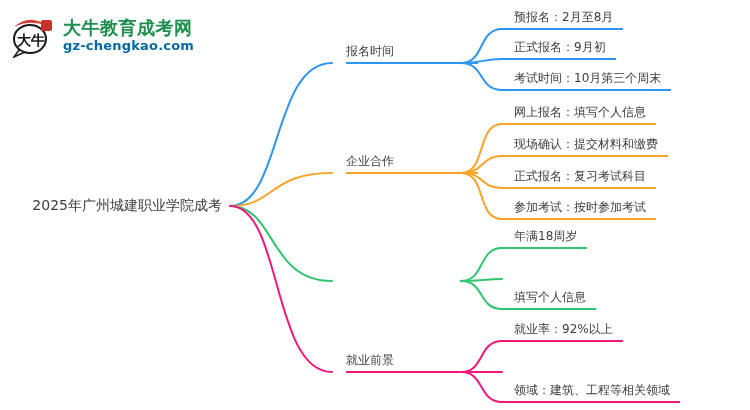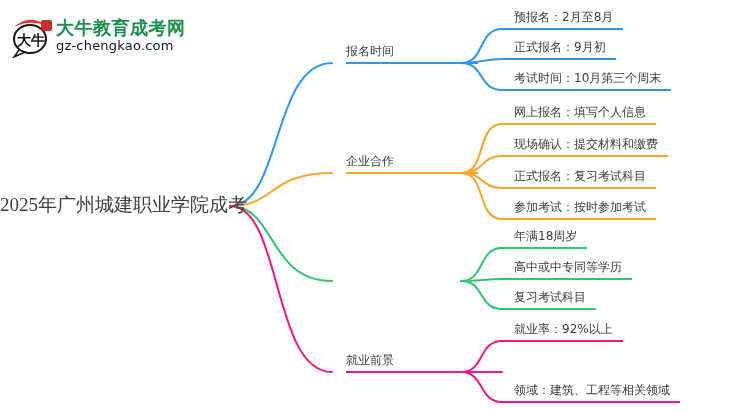--- a/index.html
+++ b/index.html
@@ -6,27 +6,27 @@
   .stage{
     position:relative;width:750px;height:410px;background:#ffffff;
     font-family:"DejaVu Sans","Liberation Sans",sans-serif;overflow:hidden;
   }
   
   .wires{position:absolute;left:0;top:0;width:750px;height:410px;}
 
   
   .logo{position:absolute;left:8px;top:12px;display:flex;align-items:flex-start;cursor:pointer;}
   .logo-mark{width:48px;height:46px;flex:0 0 auto;}
-  .logo-text{padding-top:5px;}
+  .logo-text{margin-left:7px;padding-top:5px;}
   .logo-name{font-size:18px;font-weight:bold;color:#1e8e4d;line-height:21px;letter-spacing:.5px;}
-  .logo-url{font-size:13px;font-weight:normal;color:#0f172a;line-height:15px;letter-spacing:.2px;}
+  .logo-url{font-size:13px;font-weight:bold;color:#0369a1;line-height:15px;letter-spacing:.2px;}
 
   
   .node{position:absolute;color:#3d3d3d;font-size:12px;line-height:22px;white-space:nowrap;cursor:default;}
-  .root-node{left:0;top:194px;width:222px;text-align:right;font-size:19px;font-family:Liberation Serif, serif;}
+  .root-node{left:0;top:194px;width:222px;text-align:right;font-size:14px;}
   .branch-node{left:346px;width:132px;text-align:left;border-bottom:2px solid #6d28d9;}
   .leaf-node{left:500px;padding:0 10px 0 14px;border-bottom:2px solid #999;}
 </style>
 </head>
 <body>
 
 <div class="stage">
 
   <svg class="wires" viewBox="0 0 750 410">
 
@@ -83,19 +83,18 @@
   <div class="node leaf-node" style="top: 6px; border-bottom-color: rgb(46, 149, 241);">预报名：2月至8月</div>
   <div class="node leaf-node" style="top: 36px; border-bottom-color: rgb(46, 149, 241);">正式报名：9月初</div>
   <div class="node leaf-node" style="top: 67px; border-bottom-color: rgb(46, 149, 241);">考试时间：10月第三个周末</div>
 
   <div class="node leaf-node" style="top: 101px; border-bottom-color: rgb(248, 164, 43);">网上报名：填写个人信息</div>
   <div class="node leaf-node" style="top: 133px; border-bottom-color: rgb(248, 164, 43);">现场确认：提交材料和缴费</div>
   <div class="node leaf-node" style="top: 165px; border-bottom-color: rgb(248, 164, 43);">正式报名：复习考试科目</div>
   <div class="node leaf-node" style="top: 196px; border-bottom-color: rgb(248, 164, 43);">参加考试：按时参加考试</div>
 
   <div class="node leaf-node" style="top: 225px; border-bottom-color: rgb(51, 196, 113);">年满18周岁</div>
-  <div class="node leaf-node" style="top: 256px; border-bottom-color: rgb(51, 196, 113);">高中或中专同等学历</div>
-  <div class="node leaf-node" style="top: 286px; border-bottom-color: rgb(51, 196, 113);">复习考试科目</div>
+  <div class="node leaf-node" style="top: 286px; border-bottom-color: rgb(51, 196, 113);">填写个人信息</div>
 
   <div class="node leaf-node" style="top: 318px; border-bottom-color: rgb(240, 24, 124);">就业率：92%以上</div>
   <div class="node leaf-node" style="top: 379px; border-bottom-color: rgb(240, 24, 124);">领域：建筑、工程等相关领域</div>
 
 </div>
 
 </body></html>

